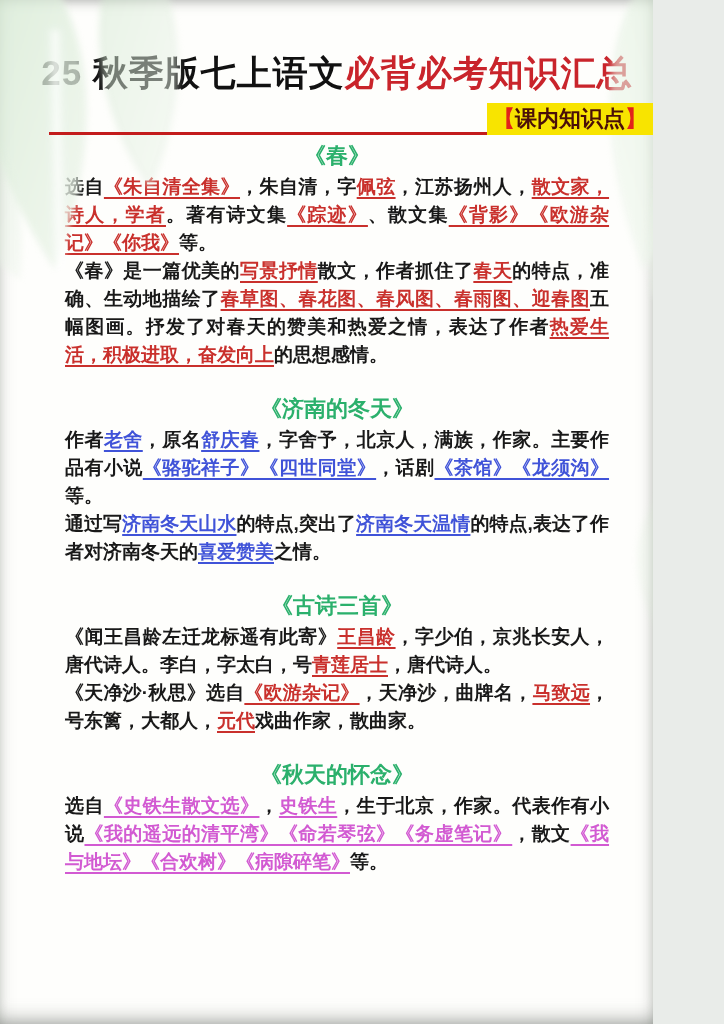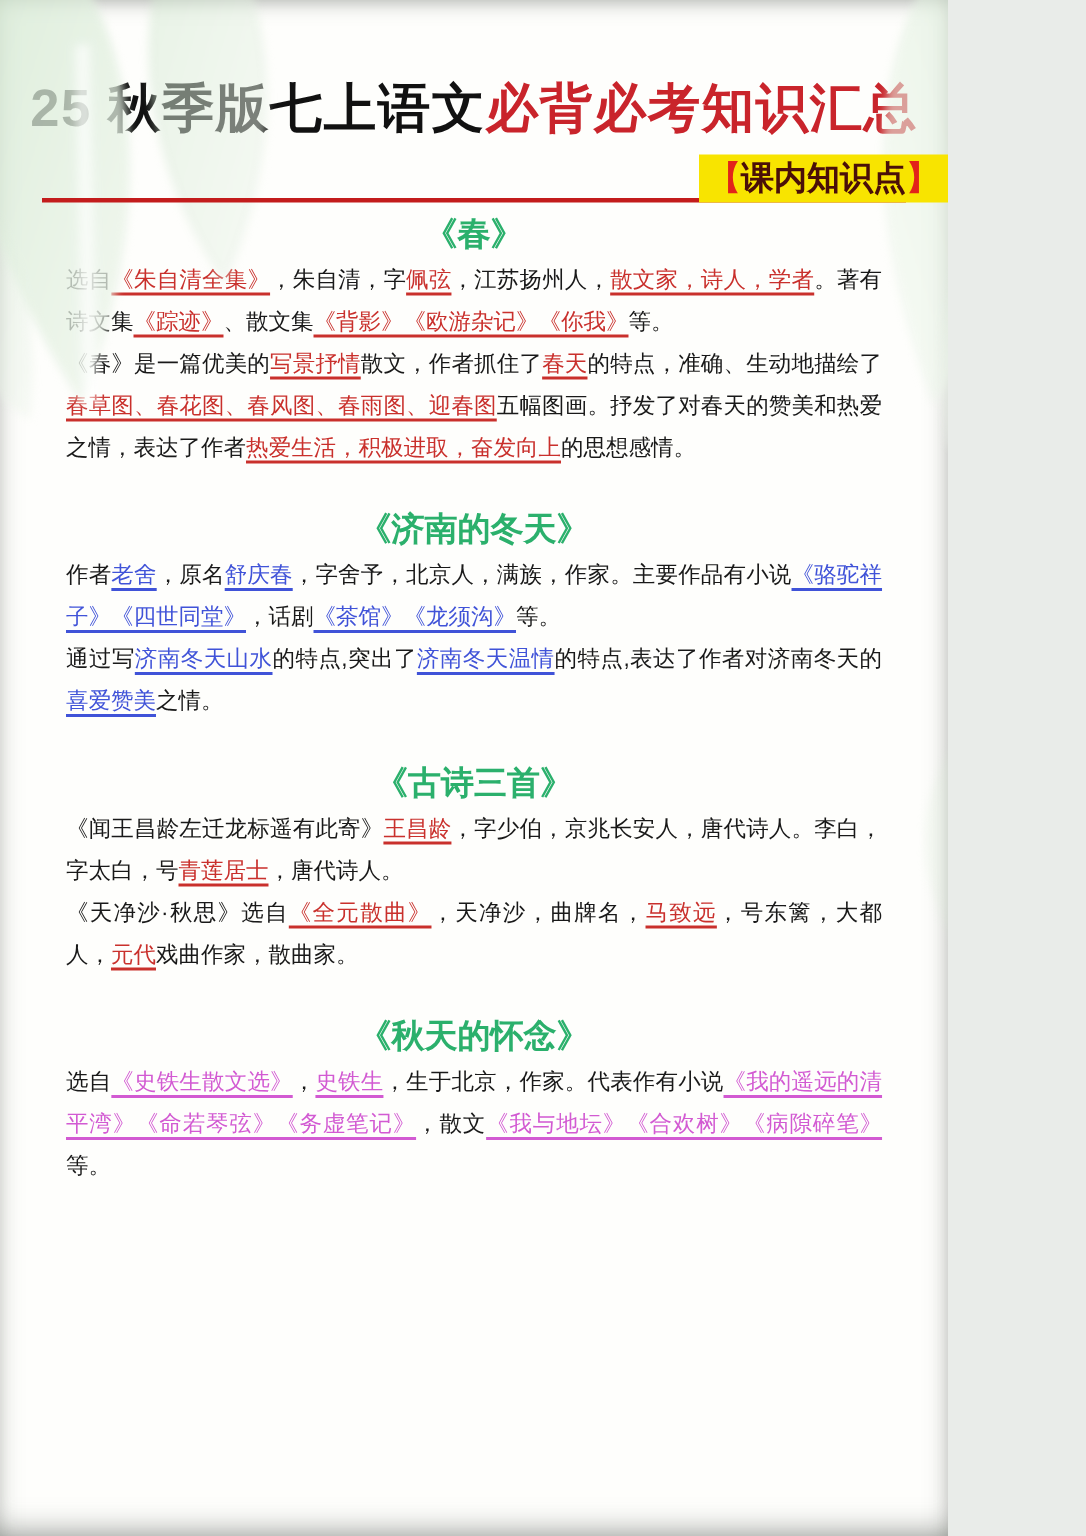--- a/index.html
+++ b/index.html
@@ -11,20 +11,21 @@
   .paper{
     position:relative;
     width:632px;height:1024px;
     background:#fefefc;
     overflow:hidden;
     box-shadow:
       inset 0 10px 14px -10px rgba(90,95,90,.55),
       inset 0 -16px 20px -14px rgba(90,95,90,.6),
       inset -12px 0 16px -12px rgba(90,95,90,.35),
       inset 12px 0 16px -12px rgba(90,95,90,.25);
+    padding-left: 21px;
   }
   
   .leaf{position:absolute;pointer-events:none;filter:blur(3px);}
   .leaf-tl{top:-30px;left:-40px;width:270px;height:330px;}
   .leaf-tr{top:-20px;right:-60px;width:230px;height:340px;}
   .leaf-r{top:470px;right:-40px;width:120px;height:160px;opacity:.4;}
 
   header{ text-align:center; margin:0; padding-top:52px; }
   .main-title{
     font-size:35px;font-weight:700;letter-spacing:1px;line-height:1.2;
@@ -53,23 +54,23 @@
   section h2{
     text-align:center;
     color:var(--heading-green,#2bb06c);
     font-size:22px;font-weight:600;
     line-height:28px;
     margin:26px 0 3px;
   }
   section:first-of-type h2{ margin-top:7px; }
   section p{
     margin:0;
-    font-size:15px;
+    font-size:19px;
     line-height:28px;
-    font-weight:400;
+    font-weight:700;
     text-align:justify;
   }
   .run-n{ color:var(--body-text,#191919); }
   .run-r,.run-b,.run-m{
     text-decoration:underline;
     text-underline-offset:4px;
     text-decoration-thickness:1.5px;
   }
   .run-r{ color:var(--underline-red,#c9302c); }
   .run-b{ color:var(--underline-blue,#4053d8); }
@@ -133,21 +134,21 @@
         <p><span class="run-n">《春》是一篇优美的</span><span class="run-r">写景抒情</span><span class="run-n">散文，作者抓住了</span><span class="run-r">春天</span><span class="run-n">的特点，准确、生动地描绘了</span><span class="run-r">春草图、春花图、春风图、春雨图、迎春图</span><span class="run-n">五幅图画。抒发了对春天的赞美和热爱之情，表达了作者</span><span class="run-r">热爱生活，积极进取，奋发向上</span><span class="run-n">的思想感情。</span></p>
       </section>
       <section>
         <h2>《济南的冬天》</h2>
         <p><span class="run-n">作者</span><span class="run-b">老舍</span><span class="run-n">，原名</span><span class="run-b">舒庆春</span><span class="run-n">，字舍予，北京人，满族，作家。主要作品有小说</span><span class="run-b">《骆驼祥子》《四世同堂》</span><span class="run-n">，话剧</span><span class="run-b">《茶馆》《龙须沟》</span><span class="run-n">等。</span></p>
         <p><span class="run-n">通过写</span><span class="run-b">济南冬天山水</span><span class="run-n">的特点,突出了</span><span class="run-b">济南冬天温情</span><span class="run-n">的特点,表达了作者对济南冬天的</span><span class="run-b">喜爱赞美</span><span class="run-n">之情。</span></p>
       </section>
       <section>
         <h2>《古诗三首》</h2>
         <p><span class="run-n">《闻王昌龄左迁龙标遥有此寄》</span><span class="run-r">王昌龄</span><span class="run-n">，字少伯，京兆长安人，唐代诗人。李白，字太白，号</span><span class="run-r">青莲居士</span><span class="run-n">，唐代诗人。</span></p>
-        <p><span class="run-n">《天净沙·秋思》选自</span><span class="run-r">《全元散曲》</span><span class="run-n">，天净沙，曲牌名，</span><span class="run-r">马致远</span><span class="run-n">，号东篱，大都人，</span><span class="run-r">元代</span><span class="run-n">戏曲作家，散曲家。</span></p>
+        <p><span class="run-n">《天净沙·秋思》选自</span><span class="run-r">《欧游杂记》</span><span class="run-n">，天净沙，曲牌名，</span><span class="run-r">马致远</span><span class="run-n">，号东篱，大都人，</span><span class="run-r">元代</span><span class="run-n">戏曲作家，散曲家。</span></p>
       </section>
       <section>
         <h2>《秋天的怀念》</h2>
         <p><span class="run-n">选自</span><span class="run-m">《史铁生散文选》</span><span class="run-n">，</span><span class="run-m">史铁生</span><span class="run-n">，生于北京，作家。代表作有小说</span><span class="run-m">《我的遥远的清平湾》《命若琴弦》《务虚笔记》</span><span class="run-n">，散文</span><span class="run-m">《我与地坛》《合欢树》《病隙碎笔》</span><span class="run-n">等。</span></p>
       </section>
     </main>
 
 </div>
 
 </body></html>

